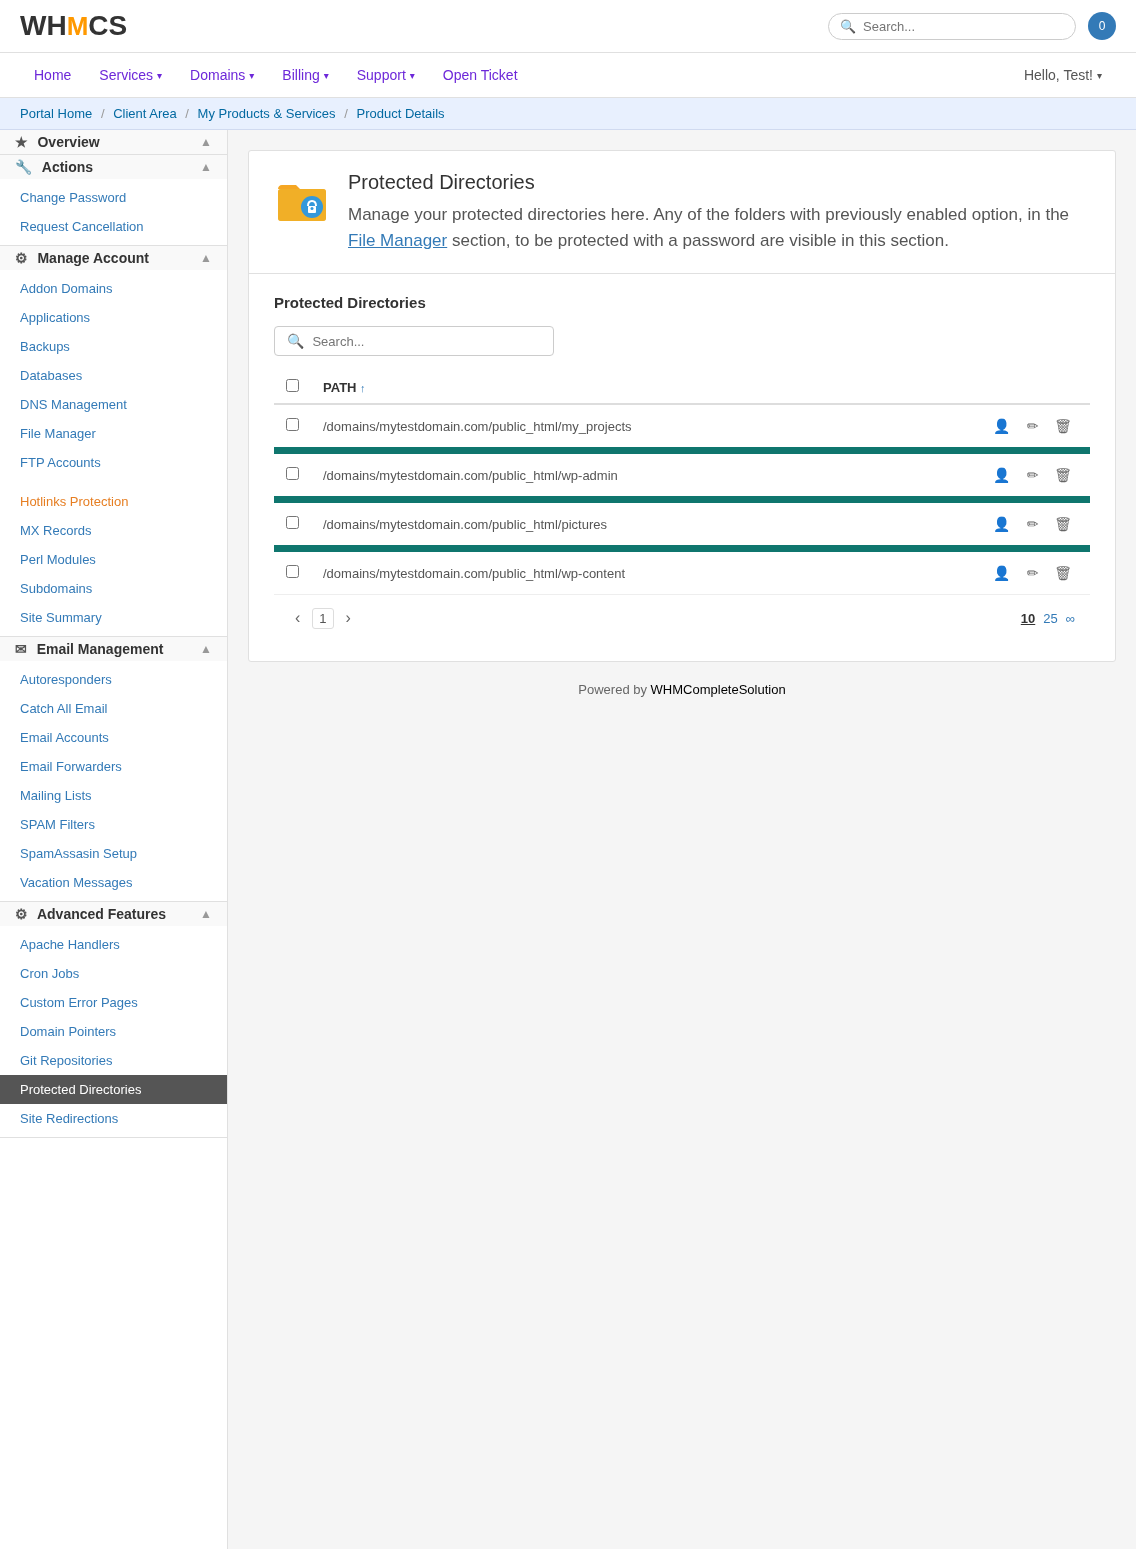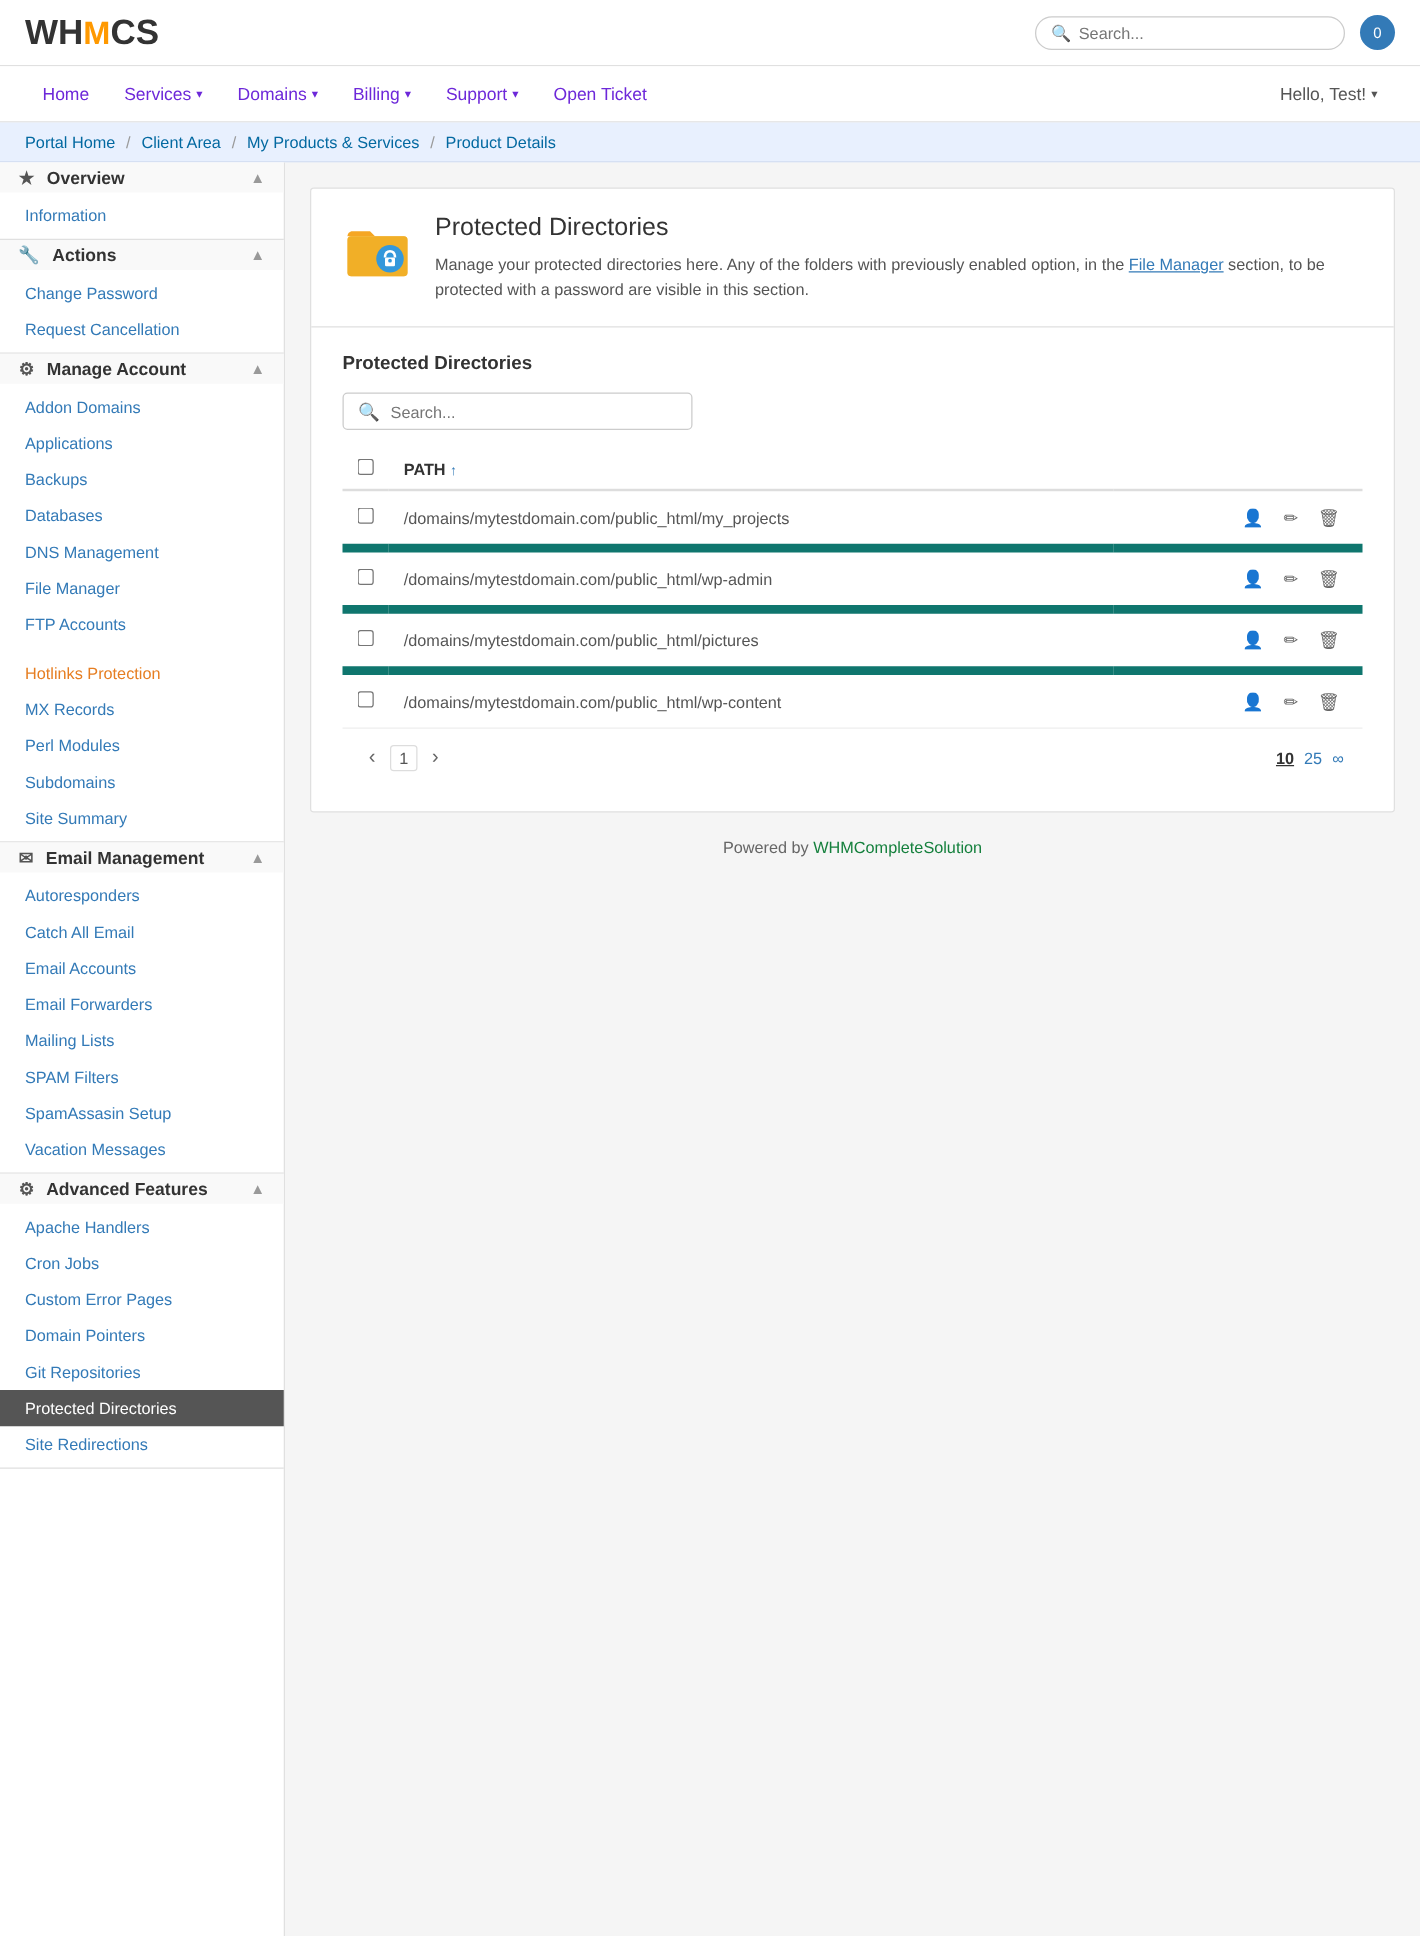--- a/index.html
+++ b/index.html
@@ -44,21 +44,21 @@
     .sidebar-link.orange { color: #e67e22; margin-top: 10px; }
 
     
     .content { flex: 1; padding: 20px; background: #f5f5f5; }
     .content-card { background: #fff; border: 1px solid #e0e0e0; border-radius: 3px; }
 
     
     .page-header { padding: 20px 25px; border-bottom: 1px solid #e0e0e0; display: flex; align-items: flex-start; gap: 18px; }
     .page-icon { font-size: 48px; flex-shrink: 0; position: relative; }
     .page-title-area h2 { font-size: 20px; font-weight: 400; color: #333; margin-bottom: 8px; }
-    .page-title-area p { font-size: 13px; color: #555; line-height: 1.5; }
+    .page-title-area p { font-size: 17px; color: #555; line-height: 1.5; }
     .page-title-area p a { color: #337ab7; }
 
     
     .section-inner { padding: 20px 25px; }
     .section-title { font-size: 15px; font-weight: 600; color: #333; margin-bottom: 15px; }
     .search-bar { display: flex; align-items: center; border: 1px solid #ccc; border-radius: 4px; padding: 6px 12px; gap: 8px; width: 280px; margin-bottom: 15px; background: #fff; }
     .search-bar input { border: none; outline: none; font-size: 13px; color: #999; width: 100%; }
 
     
     .dir-table { width: 100%; border-collapse: collapse; }
@@ -74,21 +74,21 @@
     .pagination { display: flex; align-items: center; justify-content: space-between; padding: 12px 15px; border-top: 1px solid #eee; }
     .pag-nav { display: flex; align-items: center; gap: 6px; }
     .pag-btn { background: none; border: none; cursor: pointer; color: #666; font-size: 16px; padding: 2px 6px; }
     .pag-num { font-size: 13px; color: #555; padding: 2px 6px; border: 1px solid #ddd; border-radius: 3px; background: #fff; }
     .pag-sizes { display: flex; align-items: center; gap: 8px; }
     .pag-size { font-size: 13px; color: #337ab7; cursor: pointer; }
     .pag-size.active { color: #333; font-weight: bold; text-decoration: underline; }
 
     
     .footer-powered { text-align: center; padding: 20px; font-size: 13px; color: #666; }
-    .footer-powered a { color: #15803d; text-decoration: none; }
+    .footer-powered a { color: #000000; text-decoration: none; }
 
     
     .sort-arrow { font-size: 11px; color: #337ab7; }
 
     
     input[type="checkbox"] { cursor: pointer; }
   </style>
 </head>
 <body>
 
@@ -136,23 +136,20 @@
 
   <div class="sidebar">
 
     <div class="sidebar-section">
       <div class="sidebar-section-header">
         <span>
           <span class="sec-icon">★</span>
           <span>Overview</span>
         </span>
         <span class="chevron">▲</span>
-      </div>
-      <div class="sidebar-links">
-        <a class="sidebar-link">Information</a>
       </div>
     </div>
 
     <div class="sidebar-section">
       <div class="sidebar-section-header">
         <span>
           <span class="sec-icon">🔧</span>
           <span>Actions</span>
         </span>
         <span class="chevron">▲</span>

